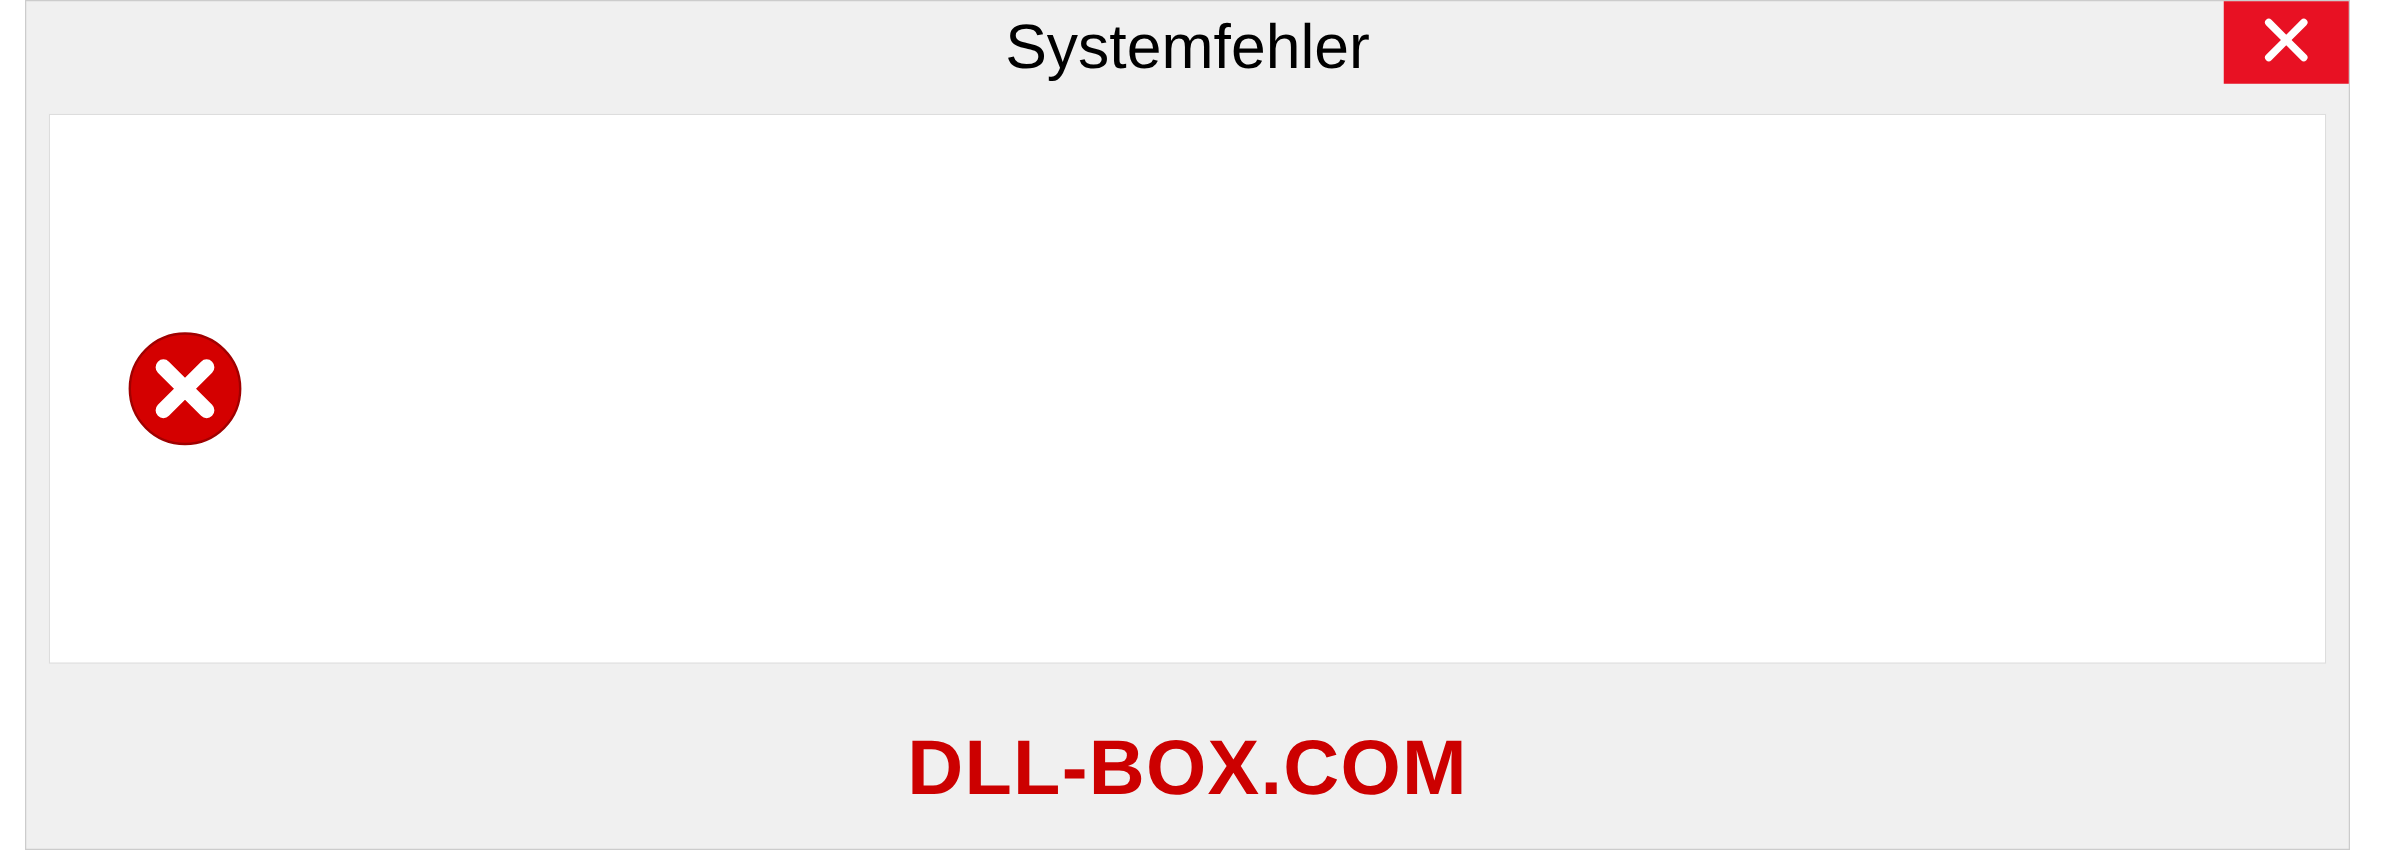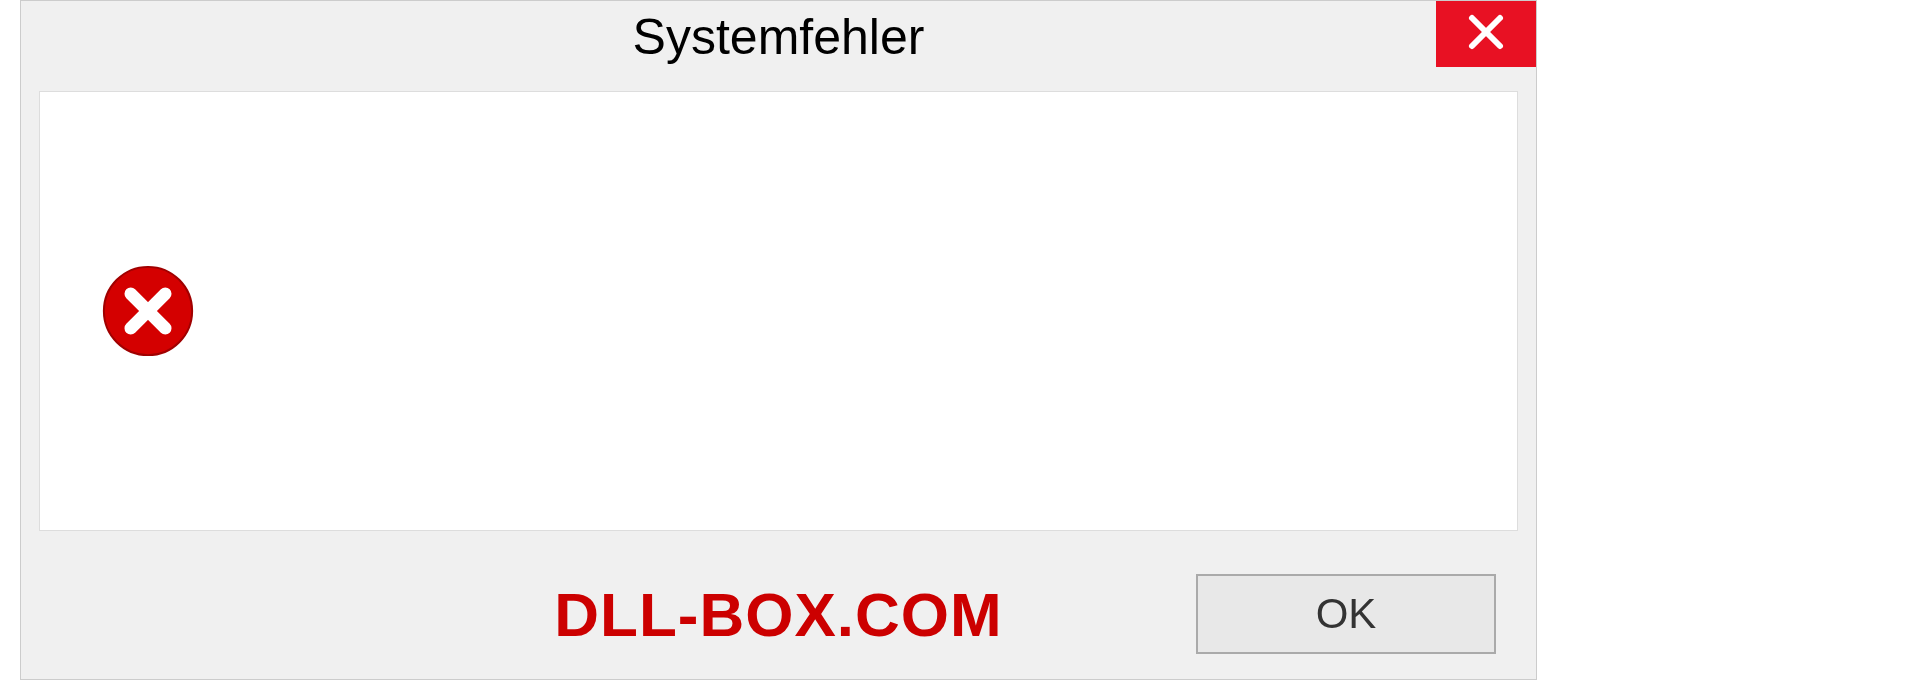--- a/index.html
+++ b/index.html
@@ -11,21 +11,21 @@
       font-family: "Segoe UI", Tahoma, Arial, sans-serif;
       background: #ffffff;
       width: 1920px;
       height: 692px;
       position: relative;
     }
     .dialog {
       position: absolute;
       left: 20px;
       top: 0;
-      width: 1517px;
+      width: 1860px;
       height: 680px;
       background: #f0f0f0;
       border: 1px solid #cccccc;
     }
     .titlebar {
       position: relative;
       height: 72px;
       display: flex;
       align-items: center;
       justify-content: center;
@@ -130,15 +130,14 @@
         <circle cx="50" cy="50" r="46" fill="#d40000"></circle>
         <circle cx="50" cy="50" r="46" fill="none" stroke="#a00000" stroke-width="2"></circle>
         <line x1="32" y1="32" x2="68" y2="68" stroke="#ffffff" stroke-width="13" stroke-linecap="round"></line>
         <line x1="68" y1="32" x2="32" y2="68" stroke="#ffffff" stroke-width="13" stroke-linecap="round"></line>
       </svg>
     </div>
   </div>
 
   <div class="footer">
     <div class="watermark">DLL-BOX.COM</div>
-    <button class="ok-button">OK</button>
   </div>
 </div>
 
 </body></html>

